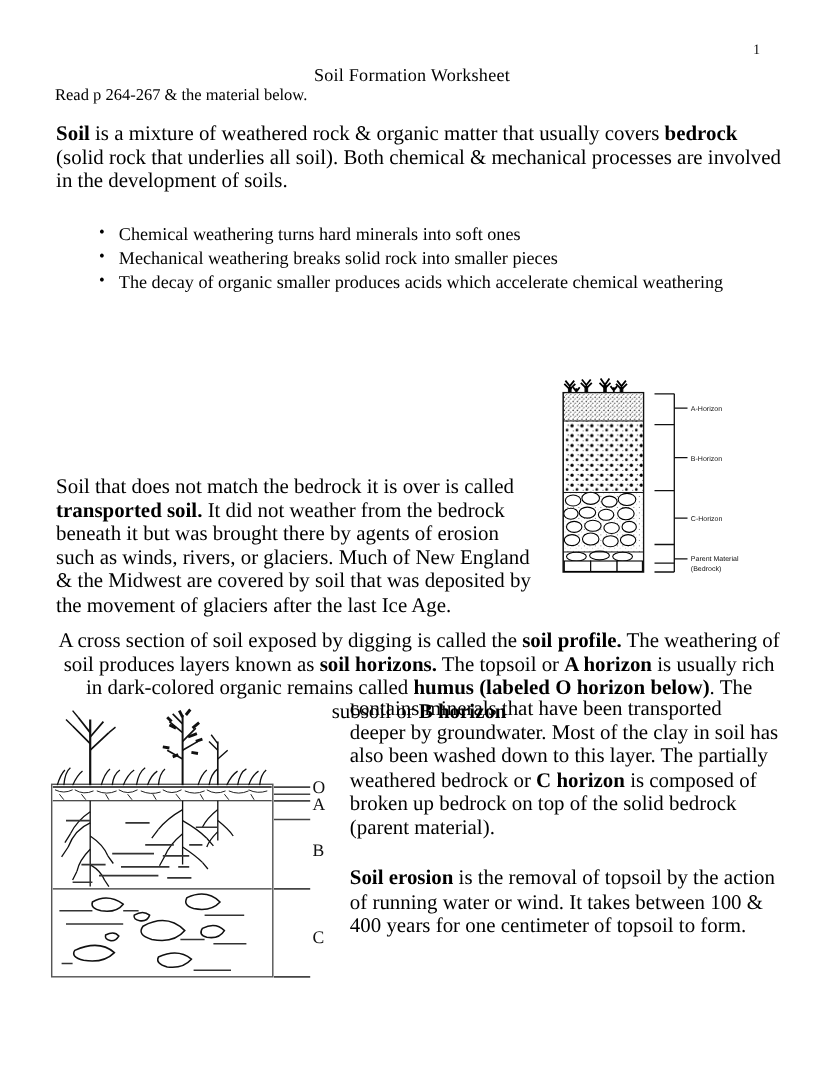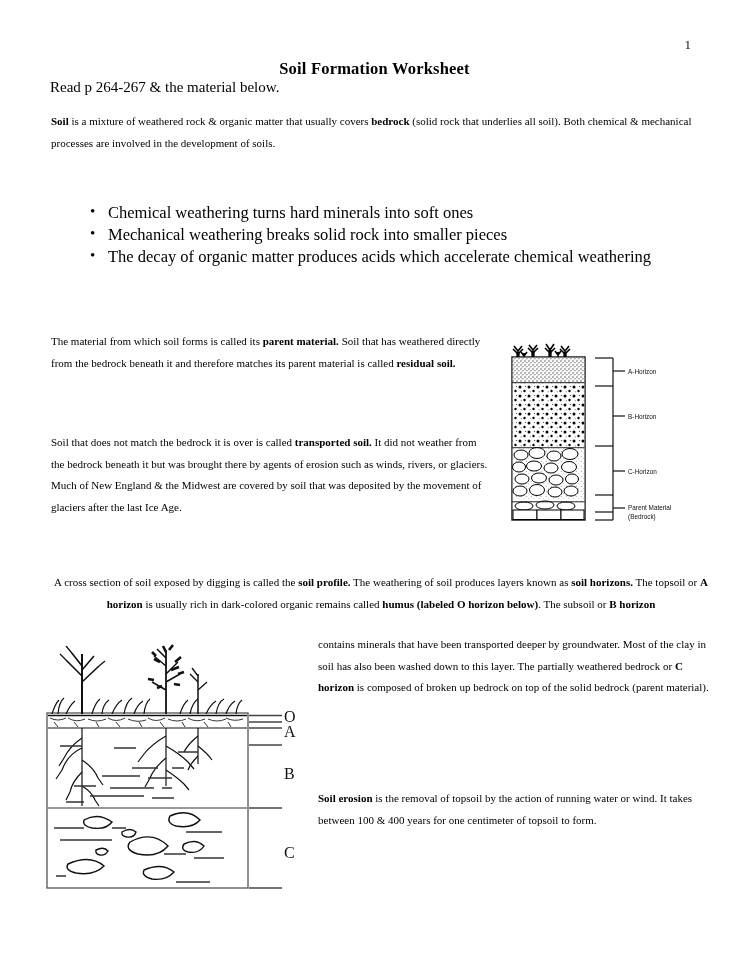--- a/index.html
+++ b/index.html
@@ -27,33 +27,33 @@
     line-height: 1;
     color: #111;
   }
   .doc-title {
     position: absolute;
     top: 59px;
     left: 0;
     width: 749px;
     text-align: center;
     font-size: 16.5px;
-    font-weight: bold;
+    font-weight: normal;
     letter-spacing: 0.2px;
   }
   .read-line {
     position: absolute;
     top: 79px;
     left: 50px;
     font-size: 15px;
     text-align: center;
   }
   .para {
     position: absolute;
-    font-size: 11px;
+    font-size: 19px;
     line-height: 21.5px;
     text-align: left;
   }
   .para b { font-weight: bold; }
   #intro-para {
     top: 111px;
     left: 51px;
     width: 660px;
   }
   .bullet-list {
@@ -142,24 +142,23 @@
 
   <div class="doc-title">Soil Formation Worksheet</div>
 
   <div class="read-line">Read p 264-267 &amp; the material below.</div>
 
   <div class="para" id="intro-para"><b>Soil</b><span> is a mixture of weathered rock &amp; organic matter that usually covers </span><b>bedrock</b><span> (solid rock that underlies all soil). Both chemical &amp; mechanical processes are involved in the development of soils.</span></div>
 
   <ul class="bullet-list">
       <li>Chemical weathering turns hard minerals into soft ones</li>
       <li>Mechanical weathering breaks solid rock into smaller pieces</li>
-      <li>The decay of organic matter produces acids which accelerate chemical weathering</li>
+      <li>The decay of organic smaller produces acids which accelerate chemical weathering</li>
     </ul>
 
-  <div class="para" id="parent-para"><span>The material from which soil forms is called its </span><b>parent material.</b><span> Soil that has weathered directly from the bedrock beneath it and therefore matches its parent material is called </span><b>residual soil.</b></div>
 
   <div class="para" id="transported-para"><span>Soil that does not match the bedrock it is over is called </span><b>transported soil.</b><span> It did not weather from the bedrock beneath it but was brought there by agents of erosion such as winds, rivers, or glaciers. Much of New England &amp; the Midwest are covered by soil that was deposited by the movement of glaciers after the last Ice Age.</span></div>
 
   <div class="para" id="profile-para"><span>A cross section of soil exposed by digging is called the </span><b>soil profile.</b><span> The weathering of soil produces layers known as </span><b>soil horizons.</b><span> The topsoil or </span><b>A horizon</b><span> is usually rich in dark-colored organic remains called </span><b>humus (labeled O horizon below)</b><span>. The subsoil or </span><b>B horizon</b></div>
 
   <div class="para" id="subsoil-para"><span>contains minerals that have been transported deeper by groundwater. Most of the clay in soil has also been washed down to this layer. The partially weathered bedrock or </span><b>C horizon</b><span> is composed of broken up bedrock on top of the solid bedrock (parent material).</span></div>
 
   <div class="para" id="erosion-para"><b>Soil erosion</b><span> is the removal of topsoil by the action of running water or wind. It takes between 100 &amp; 400 years for one centimeter of topsoil to form.</span></div>
 
   <div id="horizon-figure">

